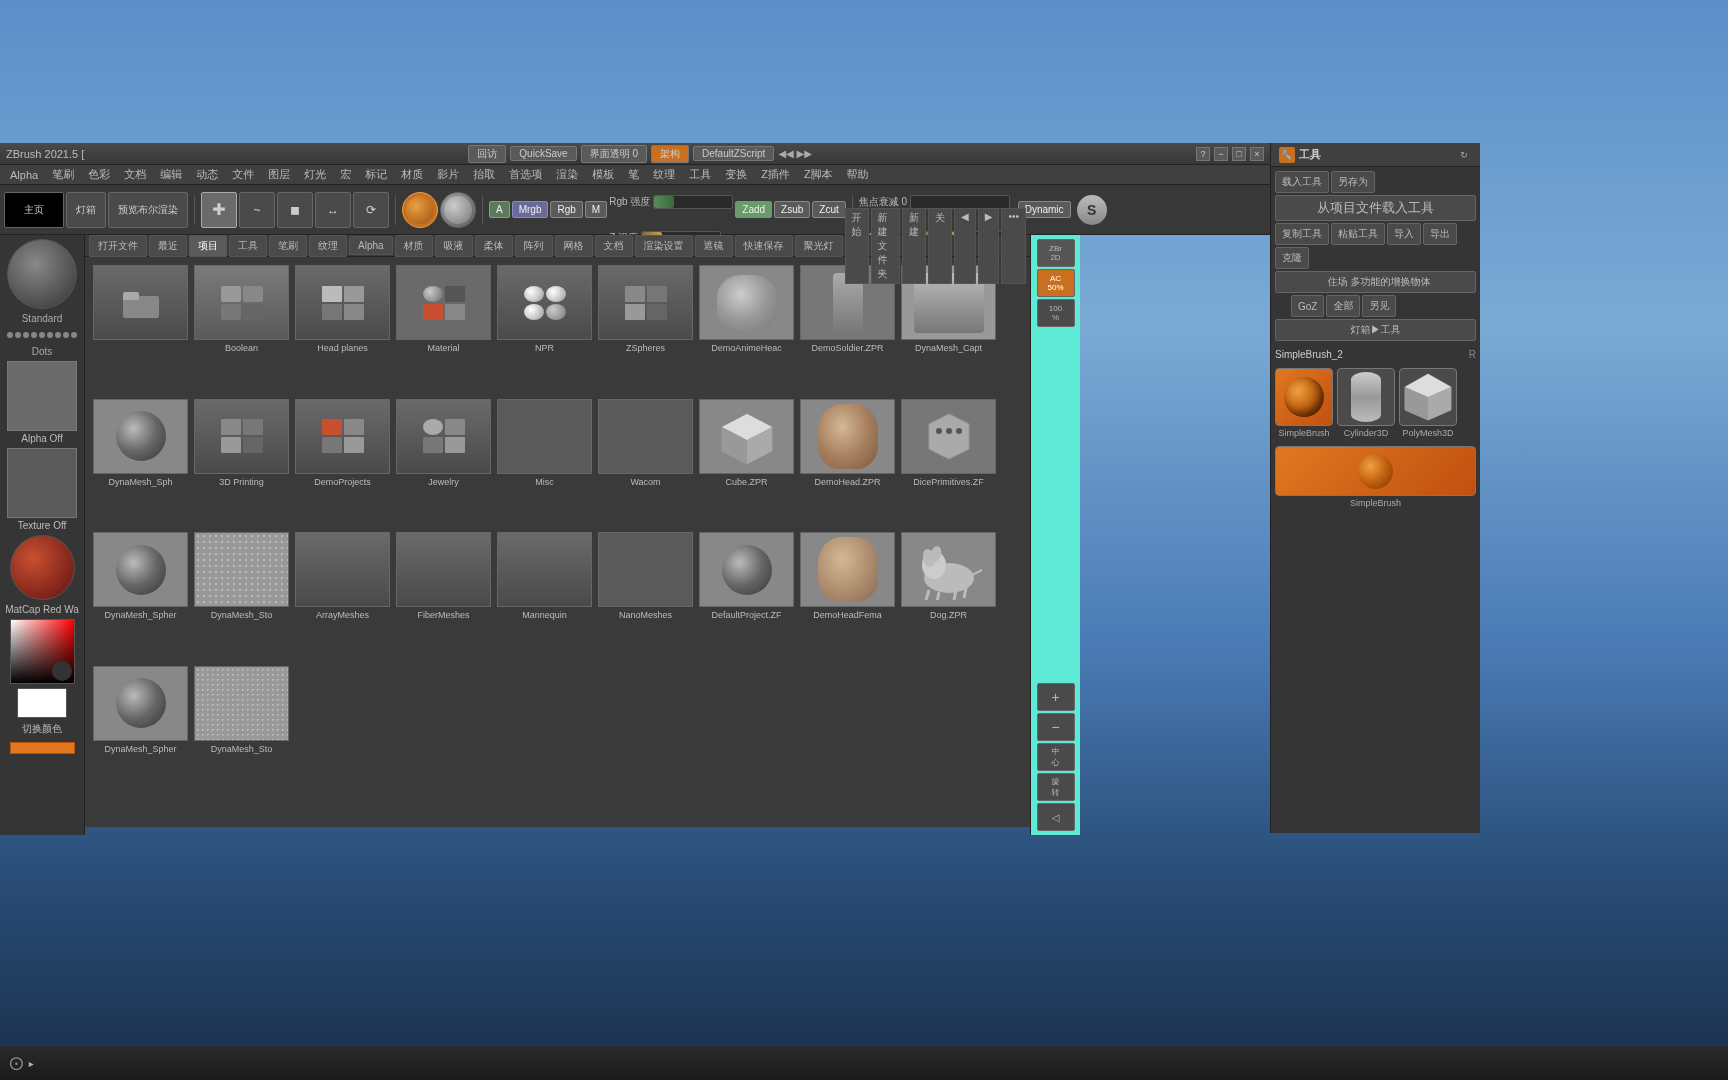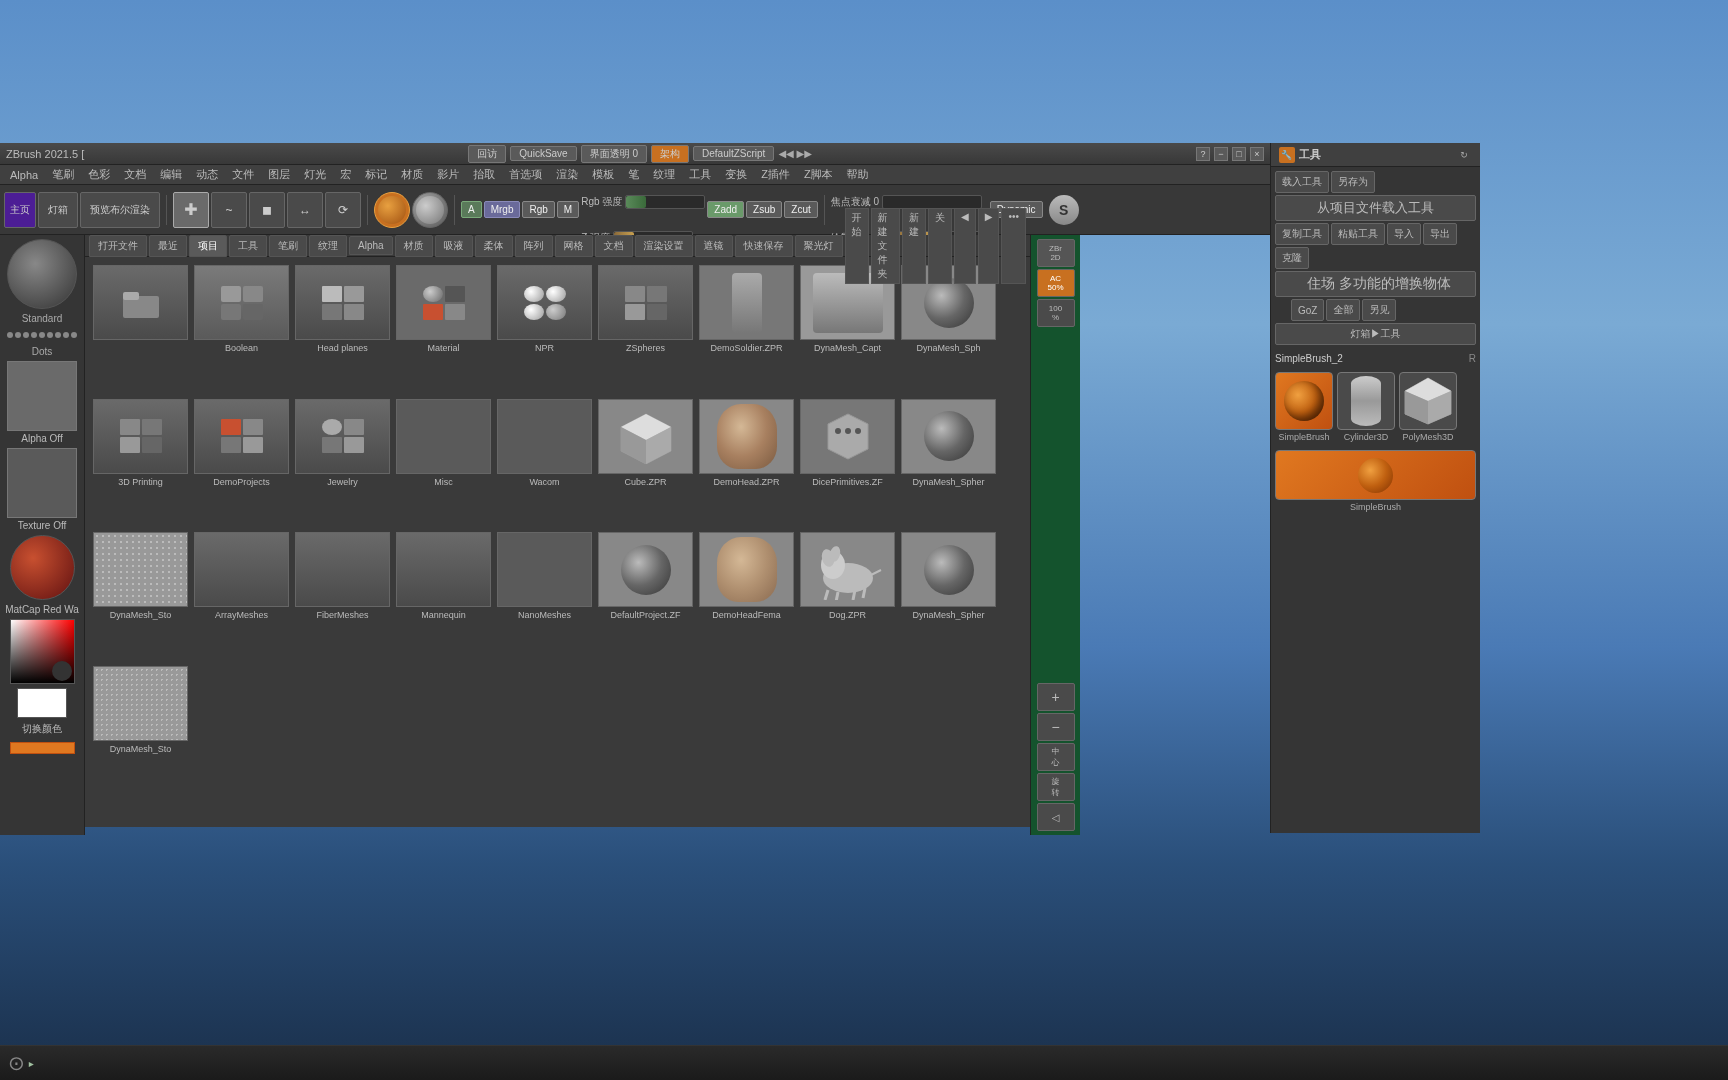--- a/index.html
+++ b/index.html
@@ -373,21 +373,21 @@
     .file-name {
       font-size: 9px; color: #bbb; text-align: center; word-break: break-all;
     }
 
     
     .right-toolbar {
       position: absolute;
       top: 235px; left: 1030px;
       width: 50px;
       height: 600px;
-      background: #14532d;
+      background: #5eead4;
       z-index: 10;
       display: flex;
       flex-direction: column;
       align-items: center;
       padding: 4px 0;
       gap: 2px;
       border-left: 1px solid #222;
     }
 
     .rt-btn {
@@ -477,21 +477,21 @@
   <div class="menu-item">笔</div>
   <div class="menu-item">纹理</div>
   <div class="menu-item">工具</div>
   <div class="menu-item">变换</div>
   <div class="menu-item">Z插件</div>
   <div class="menu-item">Z脚本</div>
   <div class="menu-item">帮助</div>
 </div>
 
 <div class="toolbar">
-  <button class="toolbar-btn" style="width:32px;font-size:10px;background:#4c1d95;">主页</button>
+  <button class="toolbar-btn" style="width:60px;font-size:10px;background:#000000;">主页</button>
   <button class="toolbar-btn" style="width:40px;font-size:10px;">灯箱</button>
   <button class="toolbar-btn" style="width:80px;font-size:10px;">预览布尔渲染</button>
 
   <div style="width:1px;height:30px;background:#555;margin:0 4px;"></div>
 
   <div class="toolbar-btn active" style="font-size:16px;">✚</div>
   <div class="toolbar-btn" style="font-size:12px;">~</div>
   <div class="toolbar-btn" style="font-size:12px;">◼</div>
   <div class="toolbar-btn" style="font-size:12px;">↔</div>
   <div class="toolbar-btn" style="font-size:12px;">⟳</div>
@@ -693,20 +693,26 @@
         <div style="display:grid;grid-template-columns:1fr 1fr;gap:2px;padding:4px;">
           <div style="width:20px;height:16px;background:#888;border-radius:1px;"></div>
           <div style="width:20px;height:16px;background:#777;border-radius:1px;"></div>
           <div style="width:20px;height:16px;background:#999;border-radius:1px;"></div>
           <div style="width:20px;height:16px;background:#666;border-radius:1px;"></div>
         </div>
       </div>
       <div class="file-name">ZSpheres</div>
     </div>
 
+    <div class="file-item">
+      <div class="file-thumb" style="background:#888;">
+        <div style="width:60px;height:55px;background:radial-gradient(ellipse at 40% 35%,#ccc,#999,#777);border-radius:40% 40% 35% 35%;"></div>
+      </div>
+      <div class="file-name">DemoAnimeHeac</div>
+    </div>
 
     <div class="file-item">
       <div class="file-thumb" style="background:#777;display:flex;align-items:center;justify-content:center;">
         <div style="width:30px;height:60px;background:linear-gradient(180deg,#aaa,#777);border-radius:4px;"></div>
       </div>
       <div class="file-name">DemoSoldier.ZPR</div>
     </div>
 
     <div class="file-item">
       <div class="file-thumb" style="background:#999;">
@@ -947,21 +953,21 @@
 
   <div class="tool-actions">
     <button class="tool-action-btn">载入工具</button>
     <button class="tool-action-btn">另存为</button>
     <button class="tool-action-btn" style="font-size:13px;width:100%;">从项目文件载入工具</button>
     <button class="tool-action-btn">复制工具</button>
     <button class="tool-action-btn">粘贴工具</button>
     <button class="tool-action-btn">导入</button>
     <button class="tool-action-btn">导出</button>
     <button class="tool-action-btn">克隆</button>
-    <button class="tool-action-btn" style="font-size:14px;width:100%;padding-left:13px;">住场 多功能的增换物体</button>
+    <button class="tool-action-btn" style="font-size:10px;width:100%;padding-left:13px;">住场 多功能的增换物体</button>
     <div style="width:100%;display:flex;gap:2px;margin-left:16px;">
       <button class="tool-action-btn">GoZ</button>
       <button class="tool-action-btn">全部</button>
       <button class="tool-action-btn">另见</button>
     </div>
     <button class="tool-action-btn" style="width:100%;">灯箱▶工具</button>
   </div>
 
   <div style="padding:4px;display:flex;align-items:center;gap:4px;">
     <span style="font-size:10px;color:#ccc;">SimpleBrush_2</span>

